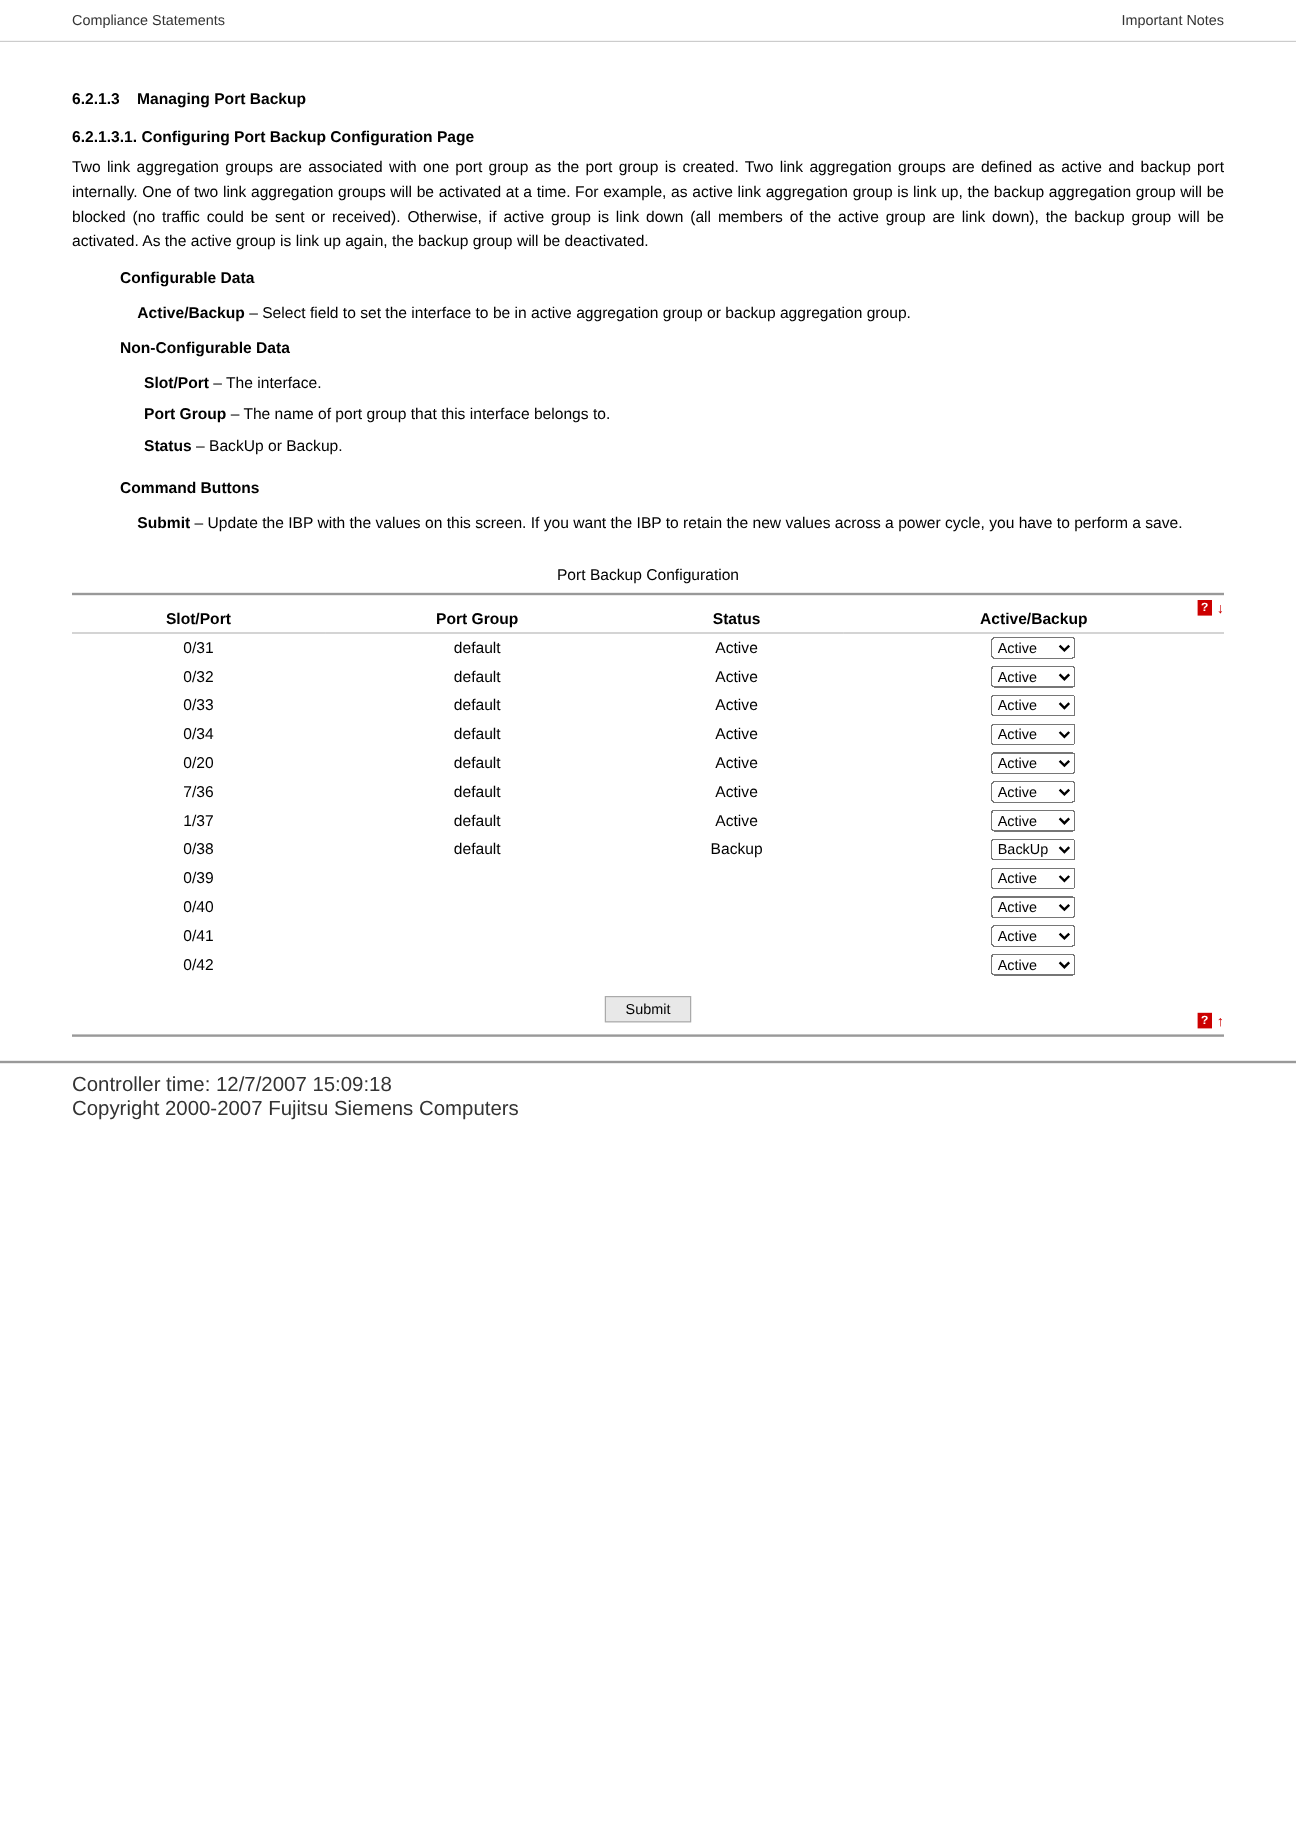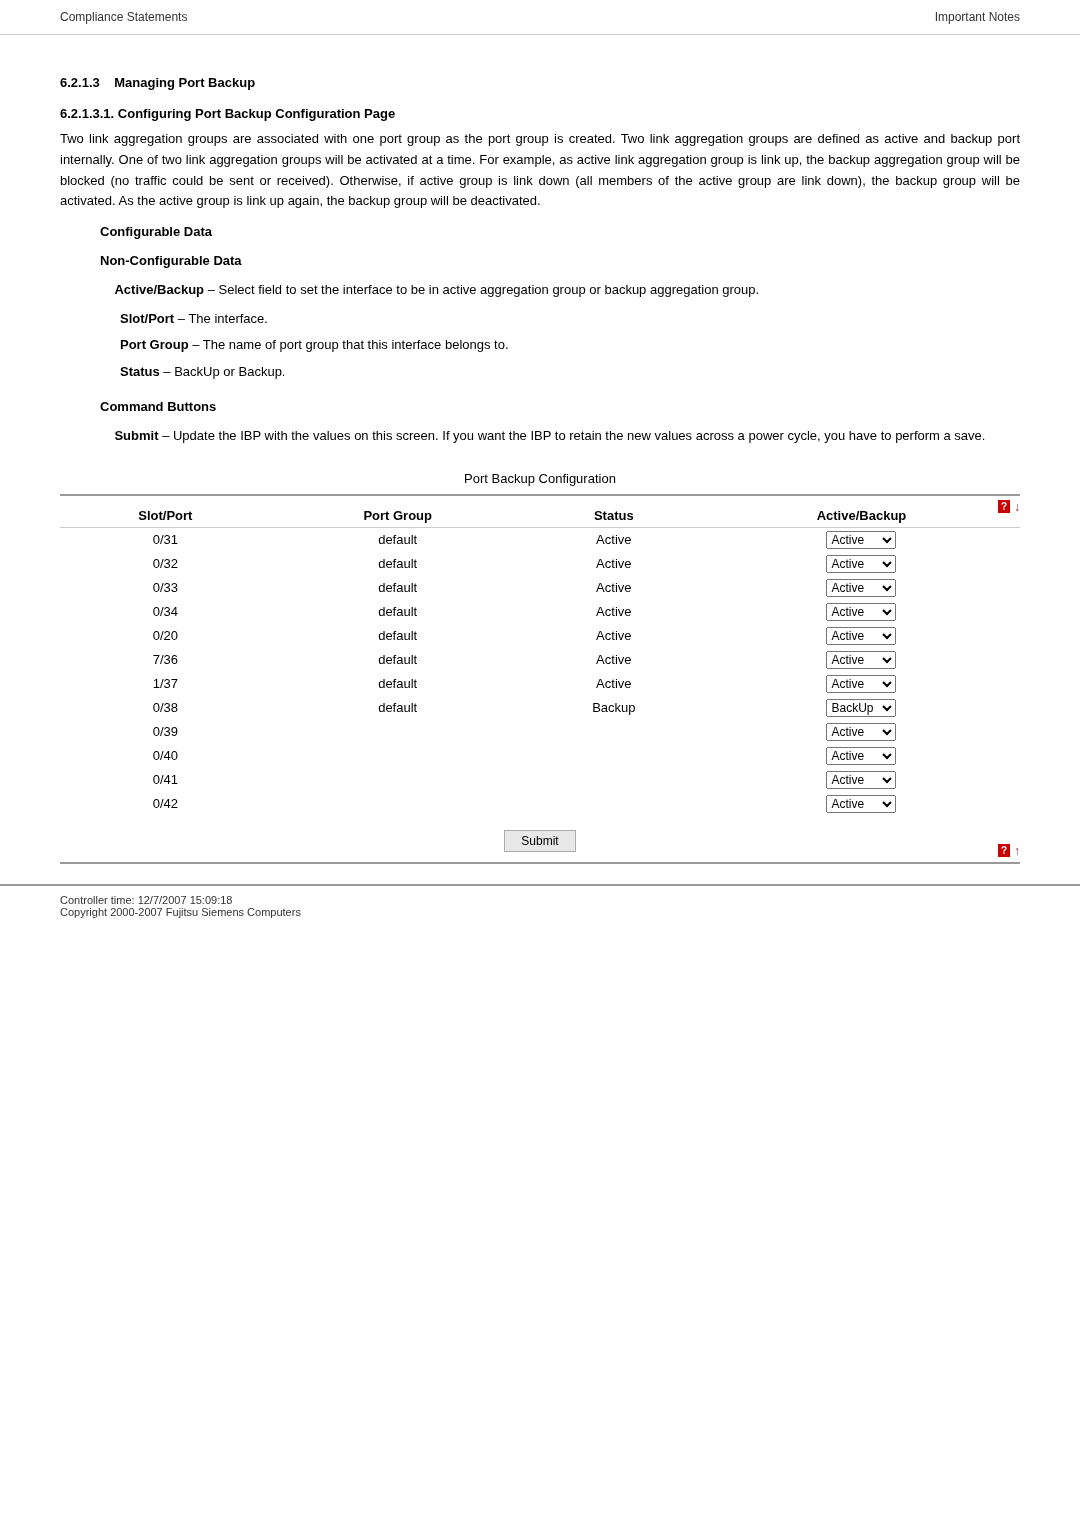--- a/index.html
+++ b/index.html
@@ -150,21 +150,21 @@
       padding: 3px 16px;
       background: #e8e8e8;
       border: 1px solid #aaa;
       cursor: pointer;
     }
 
     
     .footer-bar {
       border-top: 2px solid #999;
       padding: 8px 60px;
-      font-size: 11px;
+      font-size: 17px;
       color: #333;
       position: relative;
     }
 
     .table-bottom-border {
       border-bottom: 2px solid #999;
       position: relative;
     }
 
     .icon-box {
@@ -197,26 +197,26 @@
     <span>Configuring Port Backup Configuration Page</span>
   </div>
 
   <p class="paragraph">Two link aggregation groups are associated with one port group as the port group is created. Two link aggregation groups are defined as active and backup port internally. One of two link aggregation groups will be activated at a time. For example, as active link aggregation group is link up, the backup aggregation group will be blocked (no traffic could be sent or received). Otherwise, if active group is link down (all members of the active group are link down), the backup group will be activated. As the active group is link up again, the backup group will be deactivated.</p>
 
   <div class="field-description">
     <span class="field-name">Configurable Data</span>
   </div>
 
   <div class="field-description">
-    <span class="field-name">Non-Configurable Data</span>
-  </div>
-
-  <div class="field-description">
     &nbsp;&nbsp;&nbsp;&nbsp;<span class="field-name">Active/Backup</span>
     <span>– Select field to set the interface to be in active aggregation group or backup aggregation group.</span>
+  </div>
+
+  <div class="field-description">
+    <span class="field-name">Non-Configurable Data</span>
   </div>
 
   <div class="sub-field-description">
     <span class="field-name">Slot/Port</span>
     <span>– The interface.</span>
   </div>
 
   <div class="sub-field-description">
     <span class="field-name">Port Group</span>
     <span>– The name of port group that this interface belongs to.</span>

